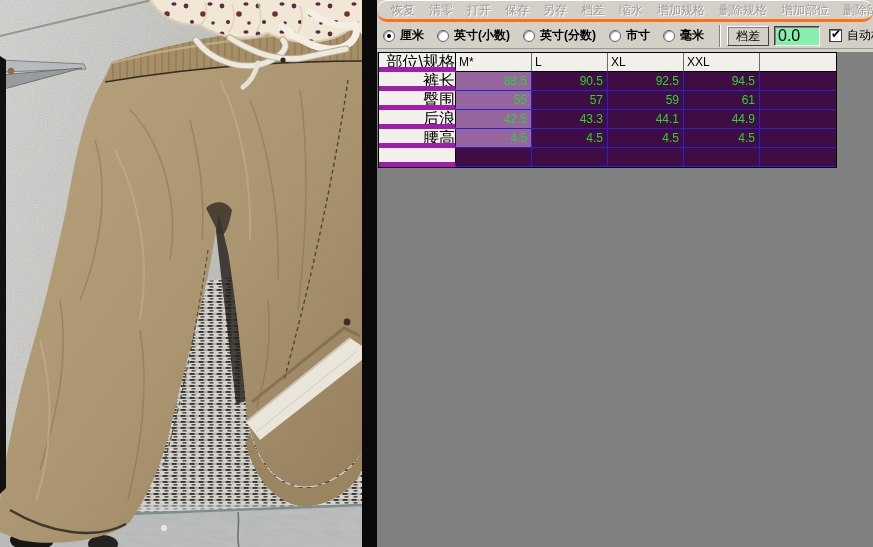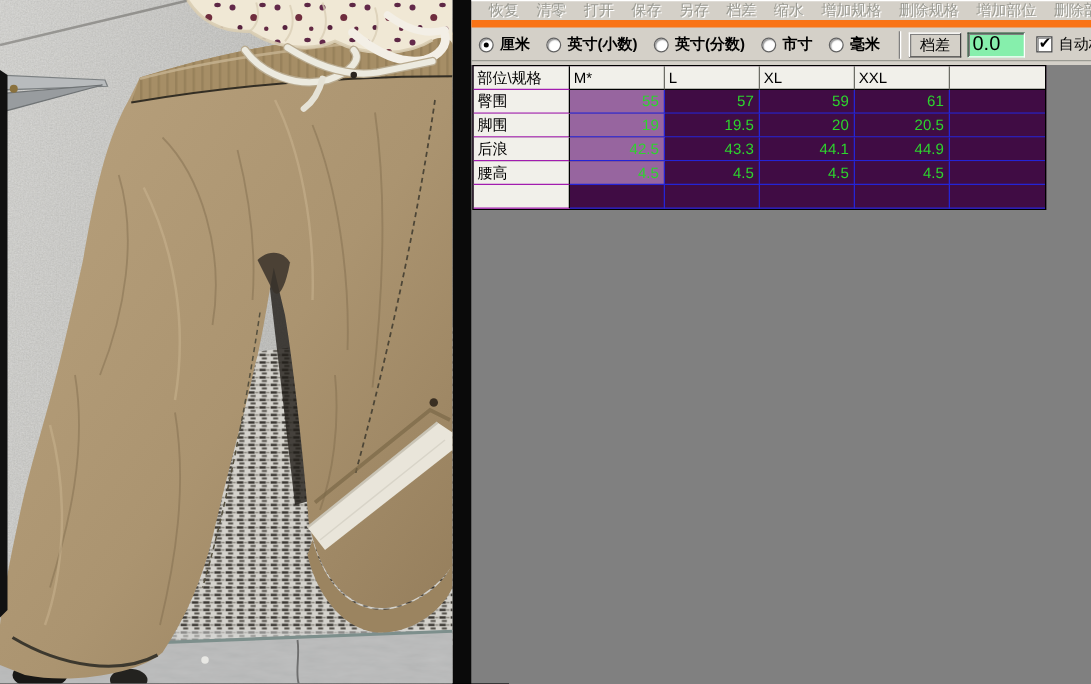--- a/index.html
+++ b/index.html
@@ -5,22 +5,22 @@
   html,body{margin:0;padding:0;background:#000;}
   *{box-sizing:border-box;font-family:"Liberation Sans",sans-serif;}
   .screen{position:relative;width:873px;height:547px;overflow:hidden;background:#000;}
 
   
   .photo{position:absolute;left:0;top:0;width:377px;height:547px;background:#000;}
 
   
   .panel{position:absolute;left:377px;top:0;width:496px;height:547px;background:#808080;overflow:hidden;}
   .topbars{position:absolute;left:0;top:0;width:496px;height:52px;background:#d4d0c8;}
-  .toolbar{position:absolute;left:0;top:0;width:496px;height:22px;display:flex;align-items:center;
-           padding-left:7px;border-bottom:6px solid #f97316;box-shadow:0 1px 0 #fff inset;white-space:nowrap;overflow:hidden;}
+  .toolbar{position:absolute;left:0;top:0;width:496px;height:22px;display:flex;
+           padding-left:7px;border-bottom:3px solid #f97316;box-shadow:0 1px 0 #fff inset;white-space:nowrap;overflow:hidden;border-radius:10px;}
   .tb{flex:0 0 auto;padding:0 7px;font-size:12px;color:#9c9c94;text-shadow:1px 1px 0 #ffffff;
       background:transparent;border:none;line-height:20px;cursor:default;}
   .unitbar{position:absolute;left:0;top:23px;width:496px;height:26px;display:flex;align-items:center;
            padding-left:6px;overflow:hidden;white-space:nowrap;border-bottom:1px solid #9b9b93;}
   .radio-item{display:flex;align-items:center;margin-right:13px;font-size:12px;color:#000;font-weight:bold;}
   .rb{width:12px;height:12px;border-radius:50%;background:#fff;border:1px solid #636363;
       box-shadow:inset 1px 1px 1px #9a9a9a;margin-right:5px;position:relative;flex:0 0 auto;}
   .rb.on::after{content:"";position:absolute;left:3px;top:3px;width:4px;height:4px;border-radius:50%;background:#000;}
   .vsep{width:2px;height:22px;border-left:1px solid #808080;border-right:1px solid #fff;margin:0 6px 0 2px;}
   .btn3d{font-size:12px;color:#000;background:#d4d0c8;border-top:1px solid #fff;border-left:1px solid #fff;
@@ -29,22 +29,22 @@
   .gradein{width:46px;height:20px;background:#86efac;border:1px solid #404040;border-right-color:#fff;border-bottom-color:#fff;
            box-shadow:inset 1px 1px 0 #808080;font-size:16px;padding:1px 3px;color:#000;margin-right:9px;}
   .cb{width:13px;height:13px;background:#fff;border:1px solid #404040;box-shadow:inset 1px 1px 0 #808080;
       position:relative;margin-right:5px;flex:0 0 auto;}
   .cb .tick{position:absolute;left:1px;top:-3px;font-size:12px;color:#000;line-height:14px;}
   .cblabel{font-size:12px;color:#000;}
 
   
   .sizetable{position:absolute;left:1px;top:52px;border:1px solid #000;background:#400c44;}
   .trow{display:flex;height:19px;}
-  .hcell,.lcell{width:77px;background:#f1f0ea;color:#000;font-size:12px;line-height:18px;
-                padding-left:3px;border-right:1px solid #000;border-bottom:1px solid #a21caf;overflow:hidden;}
+  .hcell,.lcell{width:77px;background:#f1f0ea;color:#000;font-size:16px;line-height:18px;
+                padding-left:3px;border-right:1px solid #000;border-bottom:5px solid #a21caf;overflow:hidden;text-align:right;}
   .dcell{width:76px;background:#400c44;color:#2dd42d;font-size:12px;line-height:18px;text-align:right;
          padding-right:4px;border-right:1px solid #2424d6;border-bottom:1px solid #2424d6;overflow:hidden;}
   .dcell.hd{background:#f1f0ea;color:#000;text-align:left;padding-left:3px;border-right:1px solid #6d6d66;border-bottom:1px solid #000;}
   .dcell.act{background:#97659f;}
   .dcell.last{border-right:none;}
 </style>
 </head>
 <body>
 
 <div class="screen">
@@ -274,36 +274,36 @@
       <div class="trow">
         <div class="hcell">部位\规格</div>
         <div class="dcell hd">M*</div>
         <div class="dcell hd">L</div>
         <div class="dcell hd">XL</div>
         <div class="dcell hd">XXL</div>
         <div class="dcell hd last"></div>
       </div>
 
       <div class="trow">
+        <div class="lcell">裤长</div>
+        <div class="dcell act">88.5</div>
+        <div class="dcell">90.5</div>
+        <div class="dcell">92.5</div>
+        <div class="dcell">94.5</div>
+        <div class="dcell last"></div>
+      </div>
+      <div class="trow">
         <div class="lcell">臀围</div>
         <div class="dcell act">55</div>
         <div class="dcell">57</div>
         <div class="dcell">59</div>
         <div class="dcell">61</div>
         <div class="dcell last"></div>
       </div>
       <div class="trow">
-        <div class="lcell">脚围</div>
-        <div class="dcell act">19</div>
-        <div class="dcell">19.5</div>
-        <div class="dcell">20</div>
-        <div class="dcell">20.5</div>
-        <div class="dcell last"></div>
-      </div>
-      <div class="trow">
         <div class="lcell">后浪</div>
         <div class="dcell act">42.5</div>
         <div class="dcell">43.3</div>
         <div class="dcell">44.1</div>
         <div class="dcell">44.9</div>
         <div class="dcell last"></div>
       </div>
       <div class="trow">
         <div class="lcell">腰高</div>
         <div class="dcell act">4.5</div>

